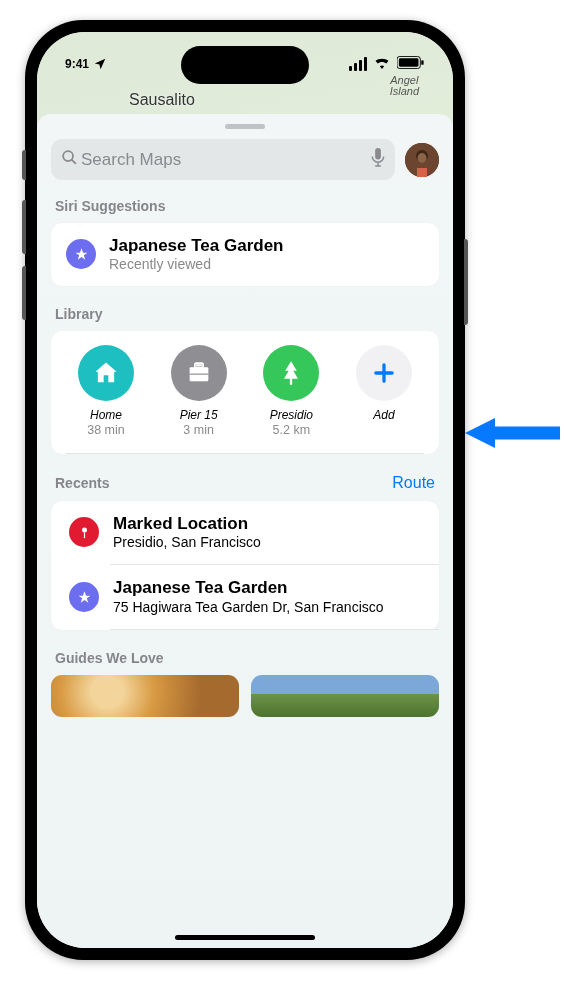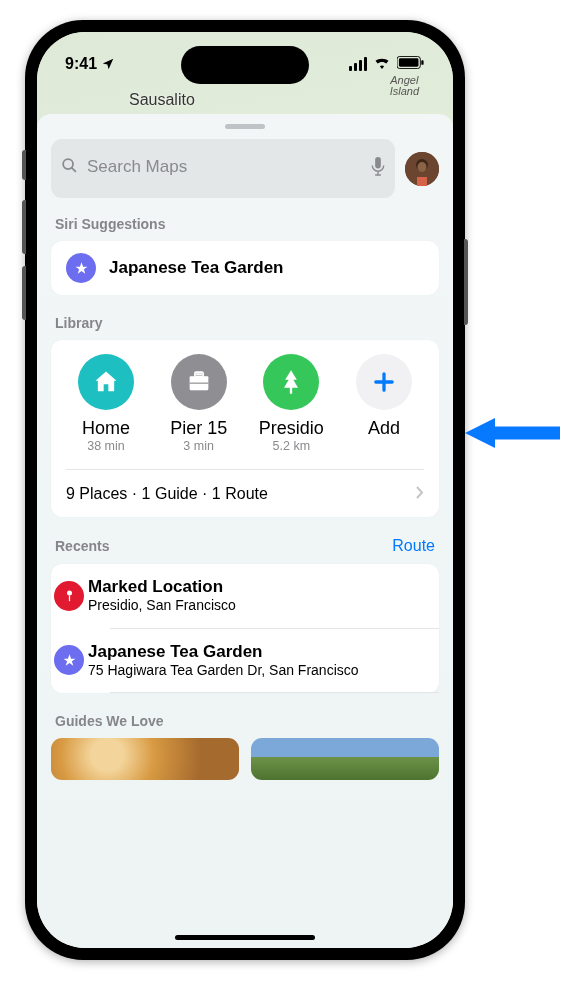--- a/index.html
+++ b/index.html
@@ -14,40 +14,40 @@
     .vol-down { position:absolute; left:-3px; top:246px; width:4px; height:54px; background:#555; border-radius:3px 0 0 3px; }
     .side-btn { position:absolute; right:-3px; top:219px; width:4px; height:86px; background:#555; border-radius:0 3px 3px 0; }
     .silent { position:absolute; left:-3px; top:130px; width:4px; height:30px; background:#555; border-radius:3px 0 0 3px; }
 
     .screen { width:100%; height:100%; border-radius:48px; overflow:hidden; position:relative; background:linear-gradient(#e7efe3,#d6e3d0 50px,#ebf3f2 120px,#f2f6f6); }
 
     
     .island { position:absolute; top:14px; left:50%; transform:translateX(-50%); width:128px; height:38px; background:#000; border-radius:22px; z-index:50; }
 
     
-    .status { position:absolute; top:12px; left:0; right:0; height:40px; display:flex; align-items:center; justify-content:space-between; padding:0 28px; font-weight:600; font-size:16px; z-index:40; color:#000; }
+    .status { position:absolute; top:12px; left:0; right:0; height:40px; display:flex; align-items:center; justify-content:space-between; padding:0 28px; font-weight:600; font-size:12px; z-index:40; color:#000; }
     .status-left { display:flex; align-items:center; gap:4px; }
     .status-right { display:flex; align-items:center; gap:6px; }
     .signal { display:flex; align-items:flex-end; gap:2px; }
     .signal span { width:3px; background:#000; border-radius:1px; }
     .signal span:nth-child(1){height:5px;} .signal span:nth-child(2){height:8px;} .signal span:nth-child(3){height:11px;} .signal span:nth-child(4){height:14px;}
     .wifi-ic svg { width:18px; height:13px; }
     .batt-ic svg { width:28px; height:13px; }
 
     
     .map-bg { position:absolute; top:0; left:0; right:0; height:120px; background:linear-gradient(170deg,#dee9d8,#e2edda); }
     .map-label1 { position:absolute; top:59px; left:92px; font-size:16px; color:#333; font-weight:500; text-shadow:0 0 2px #fff; }
     .map-label2 { position:absolute; top:43px; right:34px; font-size:11px; color:#555; font-style:italic; font-family:Georgia,serif; line-height:1; text-align:center; }
 
     
     .sheet { position:absolute; top:82px; left:0; right:0; bottom:0; background:linear-gradient(#f2f6f6,#eef4f4); border-radius:14px 14px 0 0; padding:10px 14px 0; overflow:hidden; }
     .grabber { width:40px; height:5px; background:#c0c3c5; border-radius:3px; margin:0 auto 10px; }
 
     .search-row { display:flex; align-items:center; gap:10px; }
-    .search { flex:1; display:flex; background:rgba(120,120,128,.12); border-radius:11px; padding:18px 10px; gap:9px; }
+    .search { flex:1; display:flex; align-items:center; background:rgba(120,120,128,.12); border-radius:11px; padding:9px 10px; gap:3px; }
     .search-ic svg { width:17px; height:17px; }
     .search-text { color:#8a8a8e; font-size:17px; flex:1; }
     .mic-ic svg { width:14px; height:19px; }
     .avatar { width:34px; height:34px; border-radius:50%; background:radial-gradient(circle at 30% 30%,#8b5a3c,#5e3c28); display:flex; align-items:center; justify-content:center; color:#fff; font-size:18px; }
 
     .section-head { font-size:14px; font-weight:600; color:#86868a; margin:20px 4px 9px; display:flex; justify-content:space-between; align-items:center; }
     .section-head.first { margin-top:18px; }
     .more-link { color:#007aff; font-size:16px; font-weight:400; }
 
     .card { background:#fff; border-radius:11px; box-shadow:0 0 1px rgba(0,0,0,.08); }
@@ -61,28 +61,28 @@
 
     
     .lib-row { display:flex; justify-content:space-between; padding:14px 14px 16px; }
     .lib-item { width:82px; text-align:center; }
     .lib-circle { width:56px; height:56px; border-radius:50%; margin:0 auto 8px; display:flex; align-items:center; justify-content:center; }
     .lib-circle.teal  { background:#1dbfc1; }
     .lib-circle.gray  { background:#8e8e93; }
     .lib-circle.green { background:#35c759; }
     .lib-circle.light { background:#f1f1f3; }
     .lib-circle svg { width:28px; height:28px; }
-    .lib-title { font-size:18px; color:#000; line-height:1.15; }
+    .lib-title { font-size:12px; color:#000; line-height:1.15;font-style:italic; }
     .lib-sub { font-size:12.5px; color:#8a8a8e; }
     .divider { height:1px; background:#e5e5e7; margin:0 15px; }
     .lib-summary { display:flex; align-items:center; justify-content:space-between; padding:15px 15px 14px; color:#000; font-size:16px; }
     .chev svg { width:8px; height:13px; }
 
     
-    .recents .row { display:flex; align-items:center; gap:4px; padding:13px 3px; }
+    .recents .row { display:flex; align-items:center; gap:14px; padding:13px 18px; }
     .row-ic { width:30px; height:30px; border-radius:50%; display:flex; align-items:center; justify-content:center; flex-shrink:0; }
     .row-ic.red  { background:#e11931; }
     .row-ic.purp { background:#6d6df0; }
     .row-ic.cyan { background:#1dbfc1; }
     .row-ic svg { width:15px; height:15px; }
     .recents .title { font-size:17px; font-weight:600; color:#000; line-height:1.22; }
     .recents .sub { font-size:14px; color:#000000; line-height:1.22; }
     .recents .divider { margin-left:59px; margin-right:0; }
 
     
@@ -170,20 +170,21 @@
         </div>
       <div class="card">
         <div class="siri-item">
           <div class="siri-badge">
               <svg viewBox="0 0 24 24" fill="#fff">
                 <path d="M12 2l2.5 7h7l-5.7 4.3 2.2 7L12 16l-6 4.3 2.2-7L2.5 9h7z"></path>
               </svg>
             </div>
           <div>
             <div class="siri-title">Japanese Tea Garden</div>
+            <div class="siri-sub">Recently viewed</div>
           </div>
         </div>
       </div>
 
       <div class="section-head">
           <span>Library</span>
         </div>
       <div class="card">
         <div class="lib-row">
           <div class="lib-item">
@@ -220,26 +221,20 @@
             <div class="lib-circle light">
                 <svg viewBox="0 0 24 24" stroke="#007aff" stroke-width="2.8" fill="none" stroke-linecap="round">
                   <path d="M12 5v14M5 12h14"></path>
                 </svg>
               </div>
             <div class="lib-title">Add</div>
             <div class="lib-sub"></div>
           </div>
         </div>
         <div class="divider"></div>
-        <div class="lib-summary">
-          <span>9 Places · 1 Guide · 1 Route</span>
-          <span class="chev"><svg viewBox="0 0 8 13" fill="none" stroke="#c5c5c8" stroke-width="2">
-                <path d="M1 1l5 5.5L1 12"></path>
-              </svg></span>
-        </div>
       </div>
 
       <div class="section-head">
         <span>Recents</span>
         <span class="more-link">Route</span>
       </div>
       <div class="card recents">
         <div class="row">
           <div class="row-ic red">
               <svg viewBox="0 0 24 24" fill="#fff">

